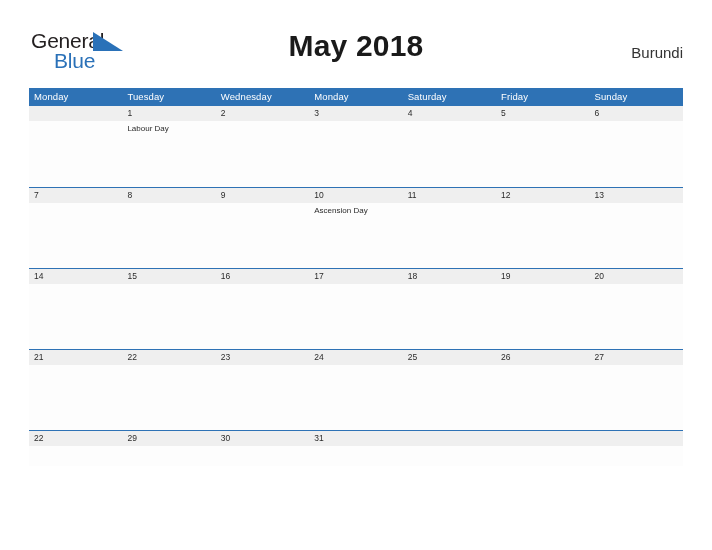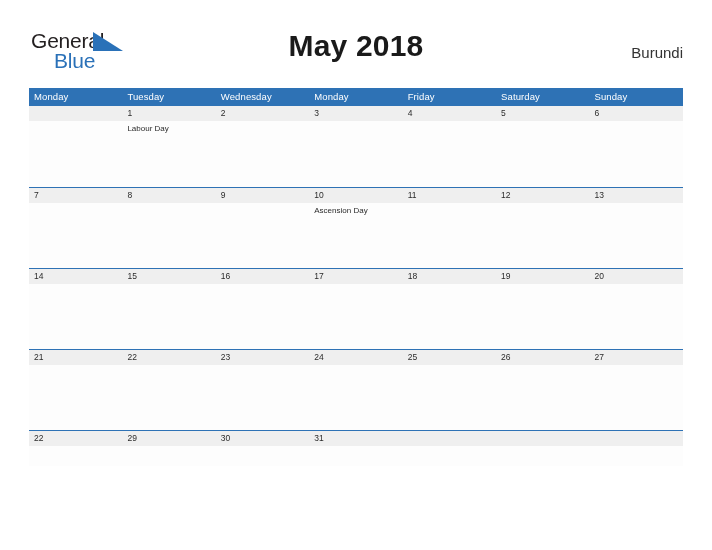--- a/index.html
+++ b/index.html
@@ -193,24 +193,24 @@
       <div class="cell">
           <div class="dow">Tuesday</div>
         </div>
       <div class="cell">
           <div class="dow">Wednesday</div>
         </div>
       <div class="cell">
           <div class="dow">Monday</div>
         </div>
       <div class="cell">
+          <div class="dow">Saturday</div>
+        </div>
+      <div class="cell">
           <div class="dow">Friday</div>
-        </div>
-      <div class="cell">
-          <div class="dow">Saturday</div>
         </div>
       <div class="cell">
           <div class="dow">Sunday</div>
         </div>
     </div>
 
     <div class="week week-first">
       <div class="row date-row">
         <div class="cell">
             <div class="date-num"></div>

